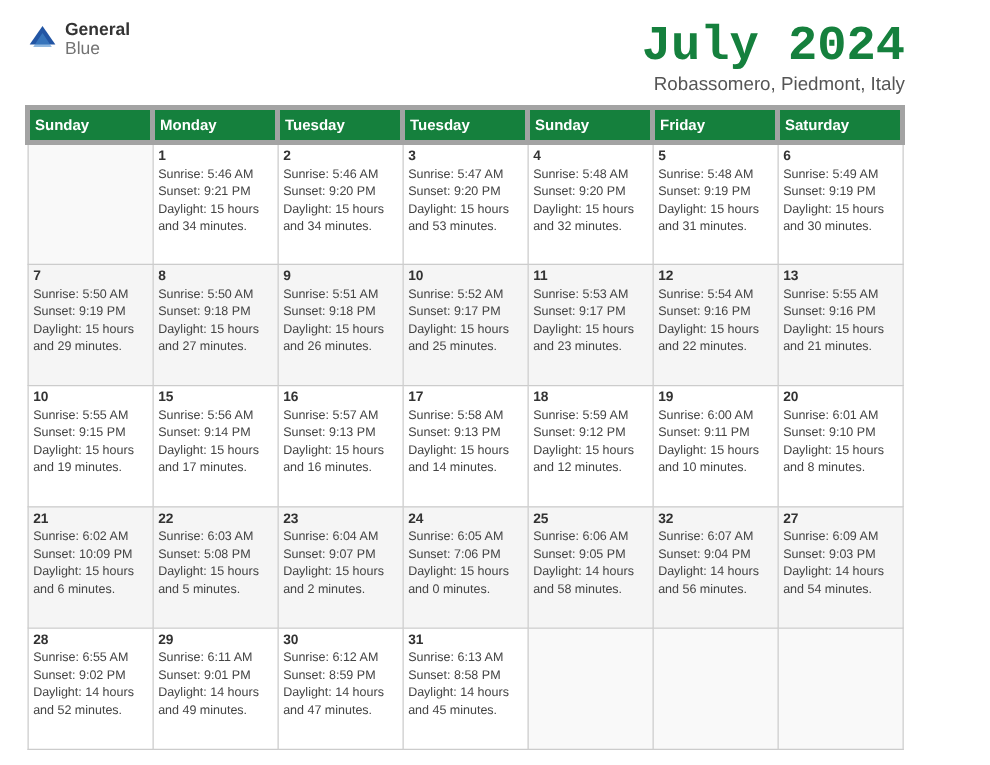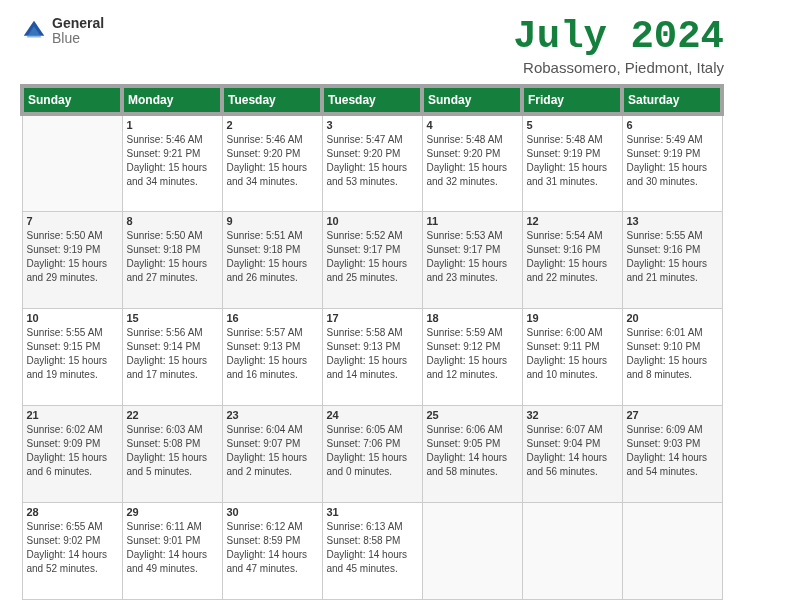--- a/index.html
+++ b/index.html
@@ -304,21 +304,21 @@
           <span>Sunset: 9:10 PM</span><br>
           <span>Daylight: 15 hours and 8 minutes.</span>
         </div>
       </td>
         </tr>
         <tr class="row-shaded">
           <td>
         <span class="day-num">21</span>
         <div class="day-info">
           <span>Sunrise: 6:02 AM</span><br>
-          <span>Sunset: 9:09 PM</span><br>
+          <span>Sunset: 10:09 PM</span><br>
           <span>Daylight: 15 hours and 6 minutes.</span>
         </div>
       </td>
           <td>
         <span class="day-num">22</span>
         <div class="day-info">
           <span>Sunrise: 6:03 AM</span><br>
           <span>Sunset: 5:08 PM</span><br>
           <span>Daylight: 15 hours and 5 minutes.</span>
         </div>

